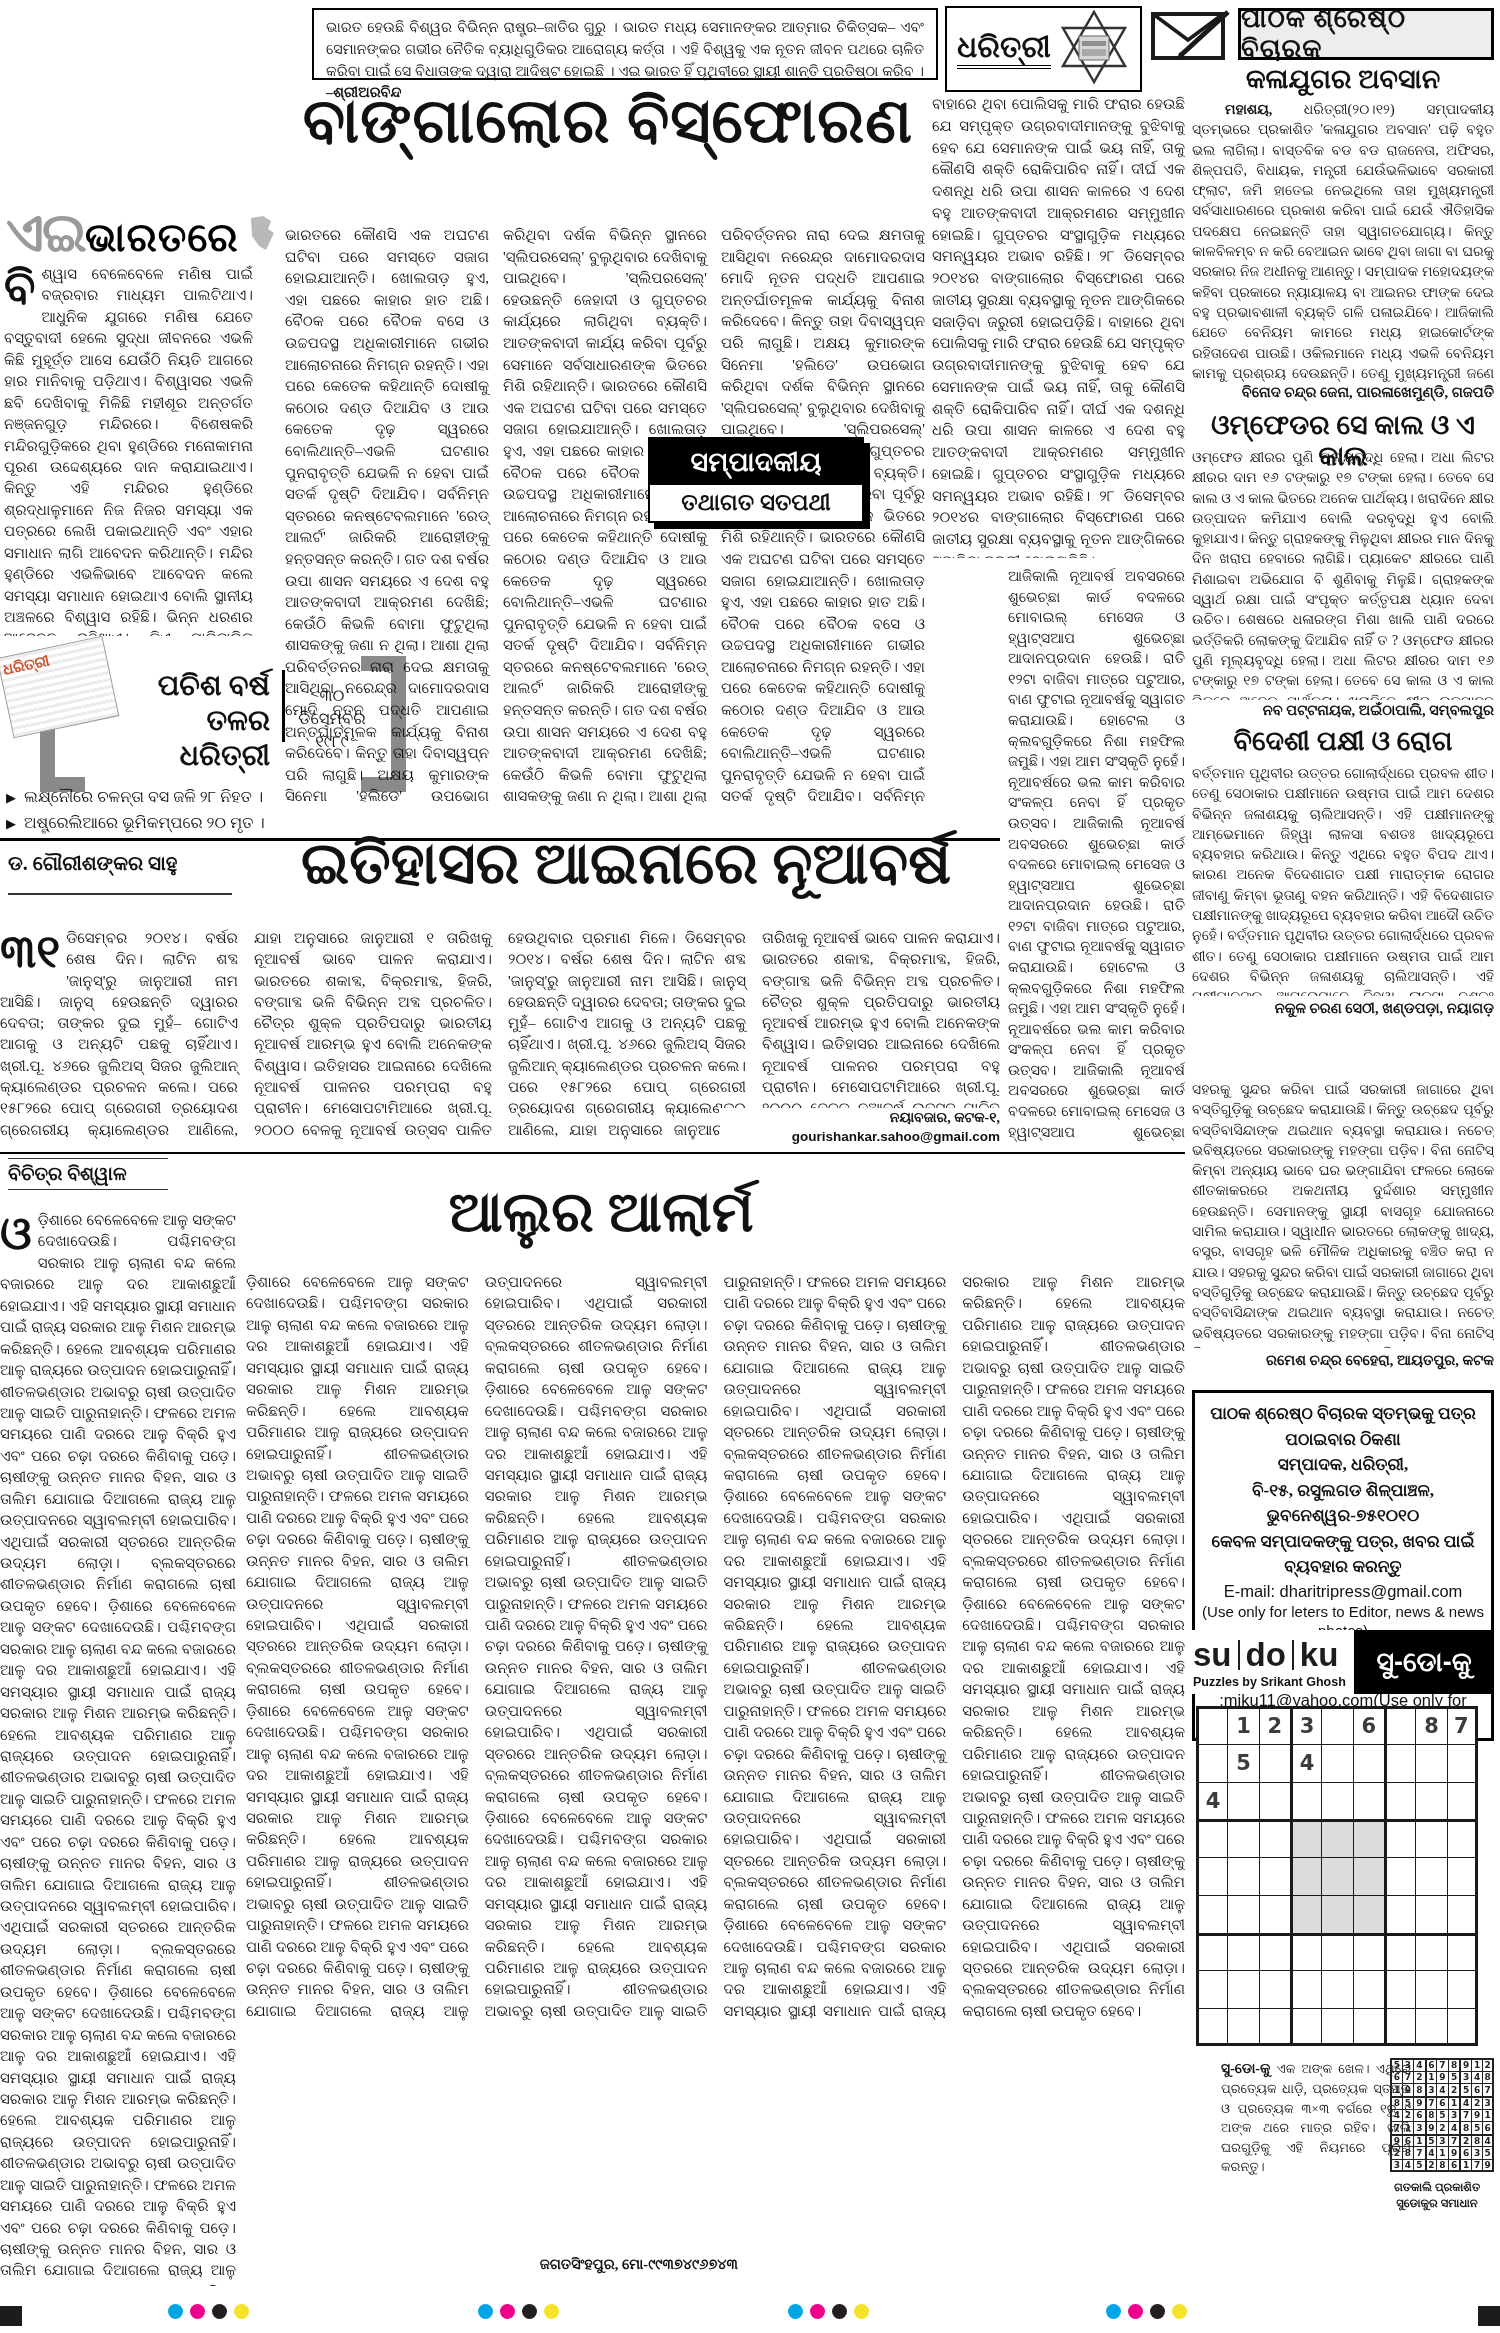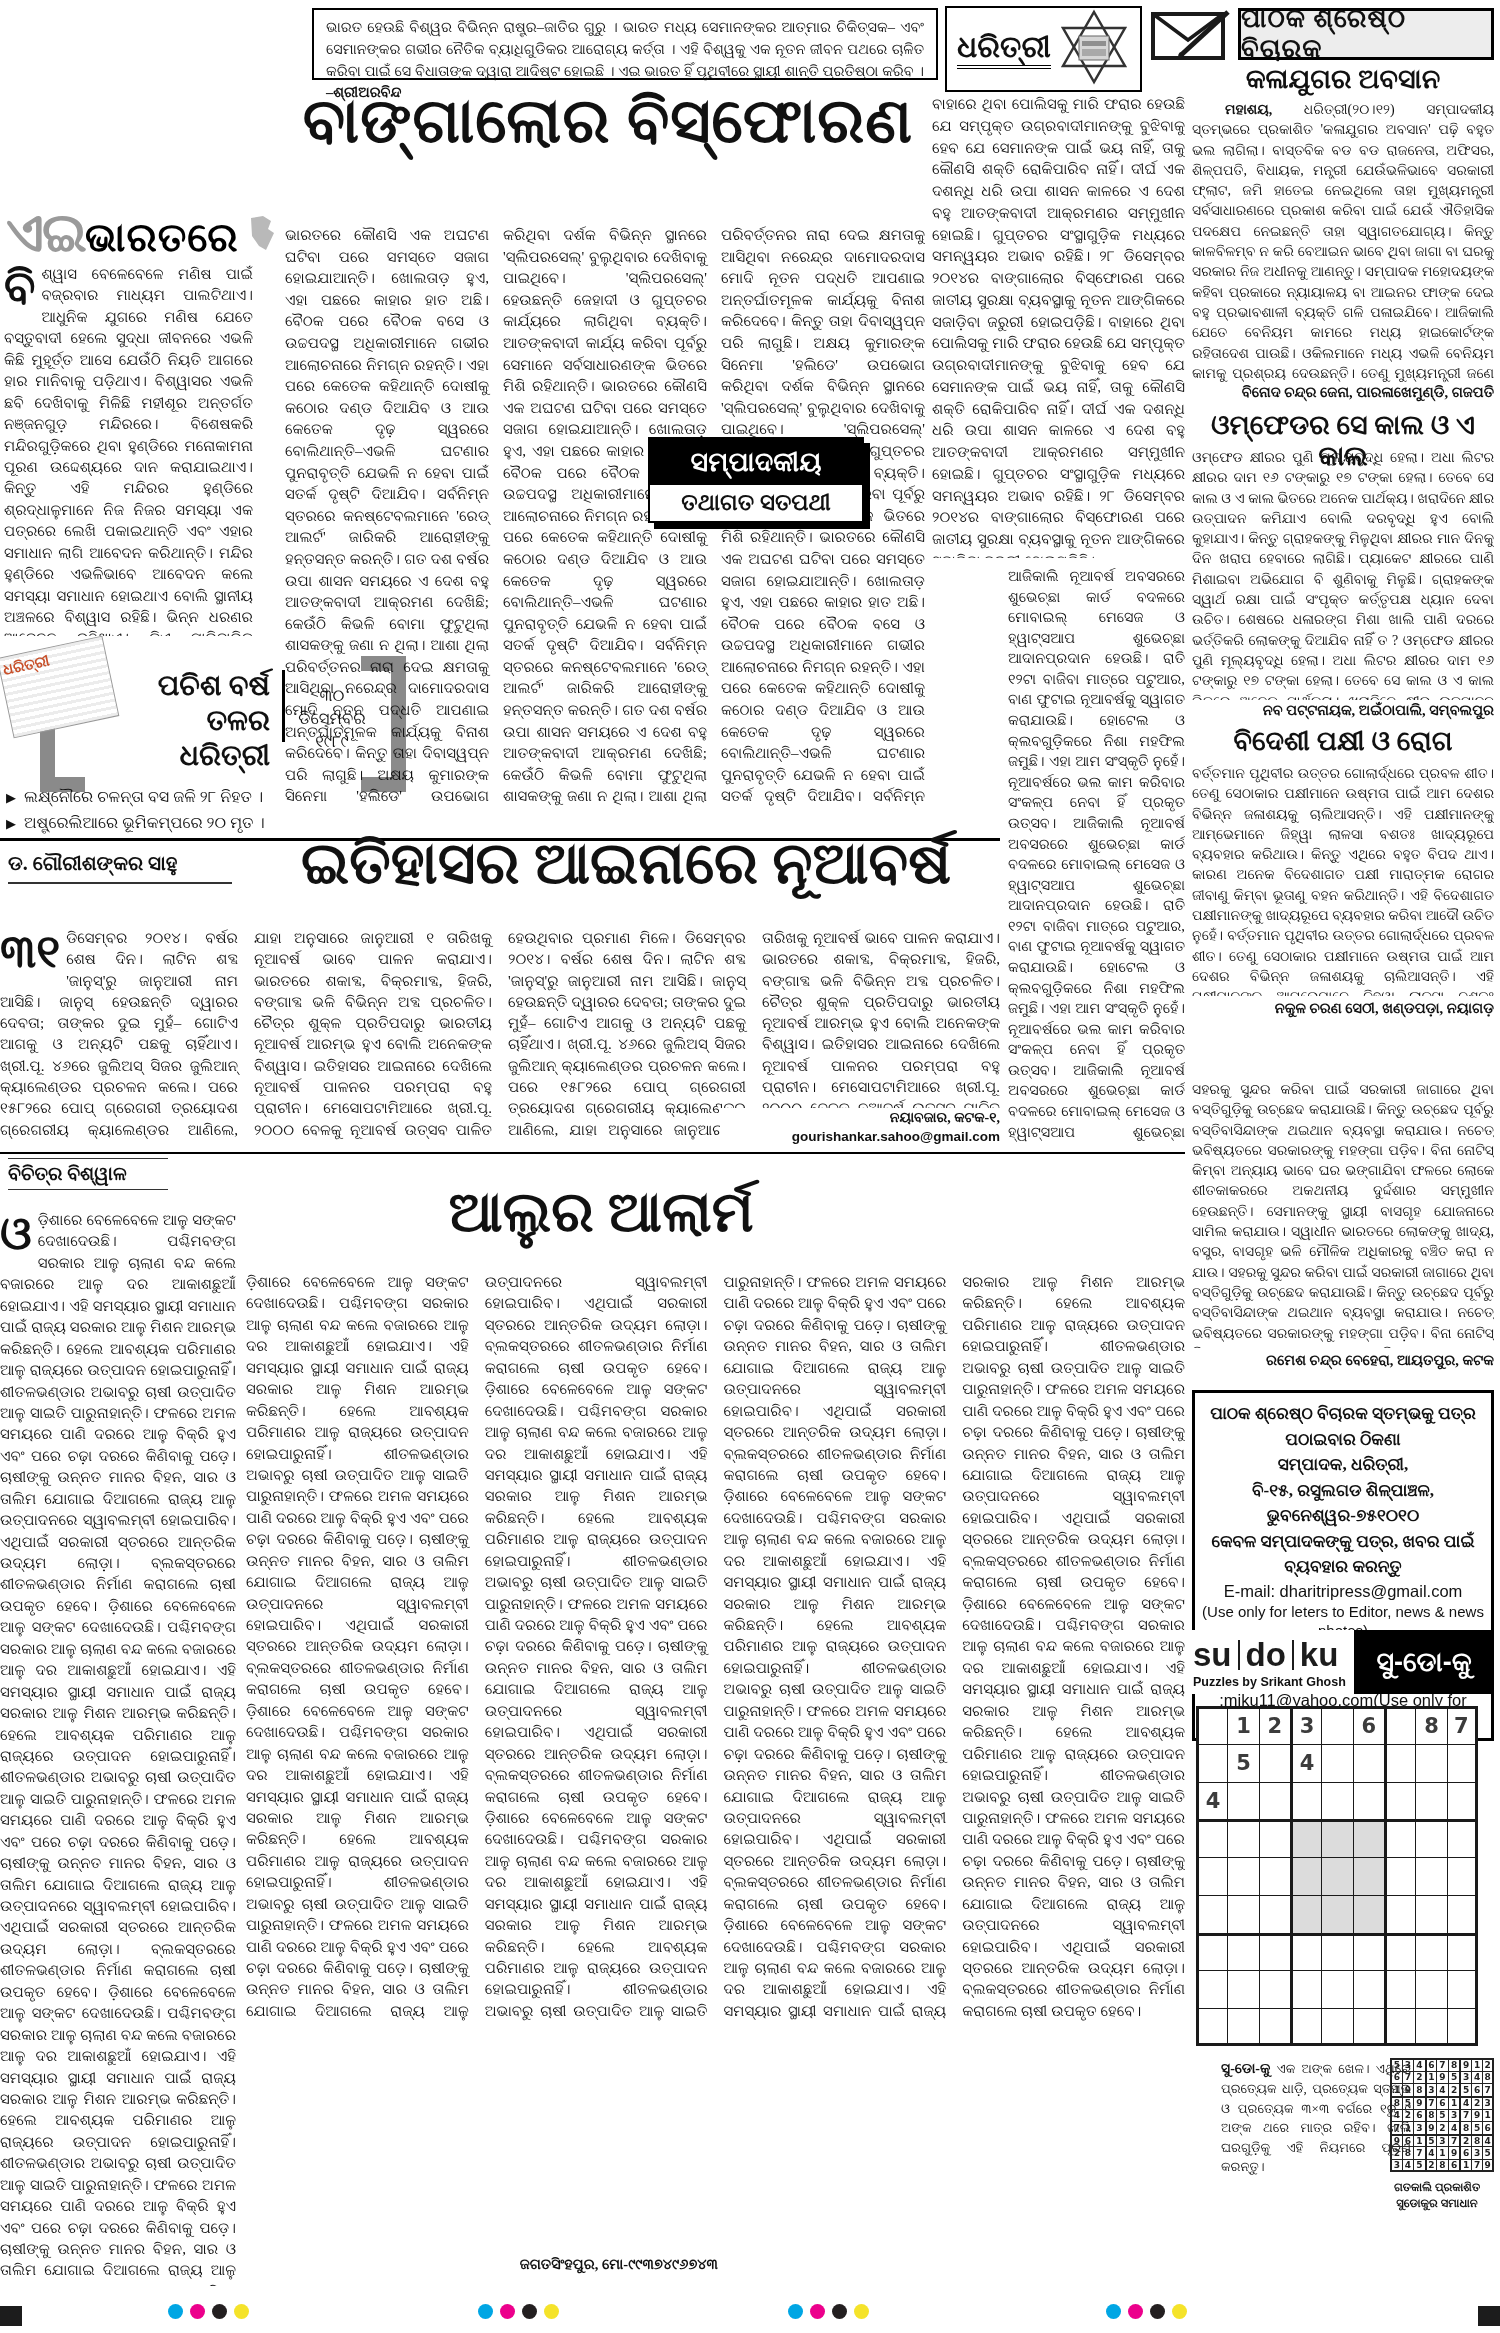--- a/index.html
+++ b/index.html
@@ -79,32 +79,32 @@
 
   
   .edh{left:285px;top:86px;width:646px;height:82px;text-align:center;font-size:62px;font-weight:800;letter-spacing:1px;}
   .edb{left:285px;top:225px;width:640px;height:596px;column-count:3;column-gap:14px;font-size:15px;line-height:1.44;}
   .edi{left:932px;top:94px;width:253px;height:464px;font-size:15px;line-height:1.45;}
   .edbox{left:648px;top:437px;width:216px;height:86px;border:2px solid #000;box-shadow:6px 6px 0 #000;background:#fff;}
   .edbox .t{background:#000;color:#fff;height:46px;display:flex;align-items:center;justify-content:center;font-size:27px;font-weight:800;}
   .edbox .e{height:36px;display:flex;align-items:center;justify-content:center;font-size:23px;font-weight:800;}
 
   
-  .nyby{left:8px;top:852px;width:224px;border-bottom:2px solid #333;padding-bottom:7px;font-size:20px;font-weight:800;}
+  .nyby{left:8px;top:852px;width:224px;border-bottom:2px solid #333;padding-bottom:18px;font-size:20px;font-weight:800;}
   .nyh{left:250px;top:830px;width:752px;height:88px;text-align:center;font-size:58px;font-weight:800;}
   .nyA{left:0;top:928px;width:1000px;height:216px;column-count:4;column-gap:16px;font-size:15px;line-height:1.42;}
   .nyB{left:1008px;top:566px;width:177px;height:578px;font-size:14.5px;line-height:1.42;}
   .nysig{left:720px;top:1108px;width:280px;background:#fff;text-align:right;font-weight:700;font-size:14px;line-height:1.4;}
 
   
   .poby{left:8px;top:1158px;width:160px;border-top:1.5px solid #333;border-bottom:1.5px solid #333;padding:4px 0;font-size:19px;font-weight:800;}
   .poh{left:280px;top:1180px;width:642px;height:82px;text-align:center;font-size:56px;font-weight:800;}
   .poc1{left:0;top:1210px;width:236px;height:1076px;font-size:15px;line-height:1.43;}
   .poR{left:246px;top:1272px;width:939px;height:1014px;column-count:4;column-gap:16px;font-size:15px;line-height:1.43;}
-  .posig{left:468px;top:2256px;width:250px;background:#fff;text-align:right;font-weight:700;font-size:14.5px;}
+  .posig{left:488px;top:2256px;width:250px;background:#fff;text-align:right;font-weight:700;font-size:14.5px;}
 
   
   .dots{position:absolute;top:2304px;display:flex;gap:7px;}
   .dot{width:15px;height:15px;border-radius:50%;display:inline-block;}
   .csq{position:absolute;top:2306px;width:22px;height:20px;background:#1c1c1c;}
 </style>
 </head>
 <body>
 
 <div class="page">

